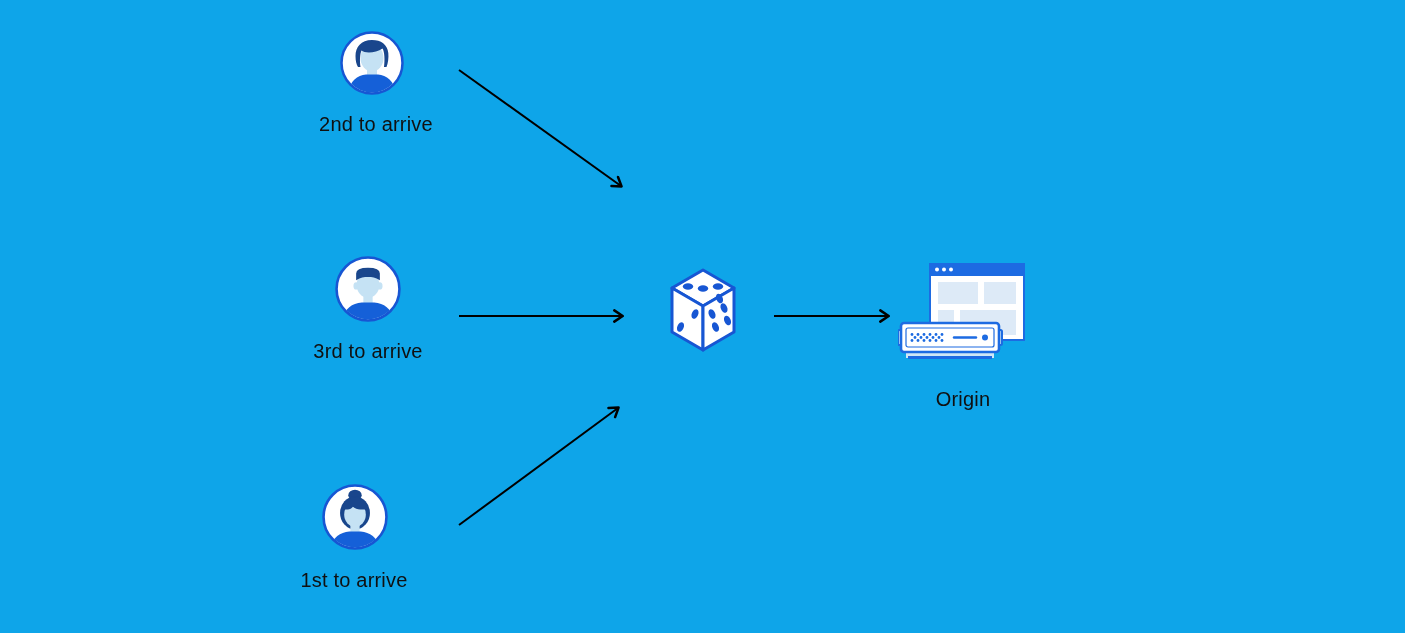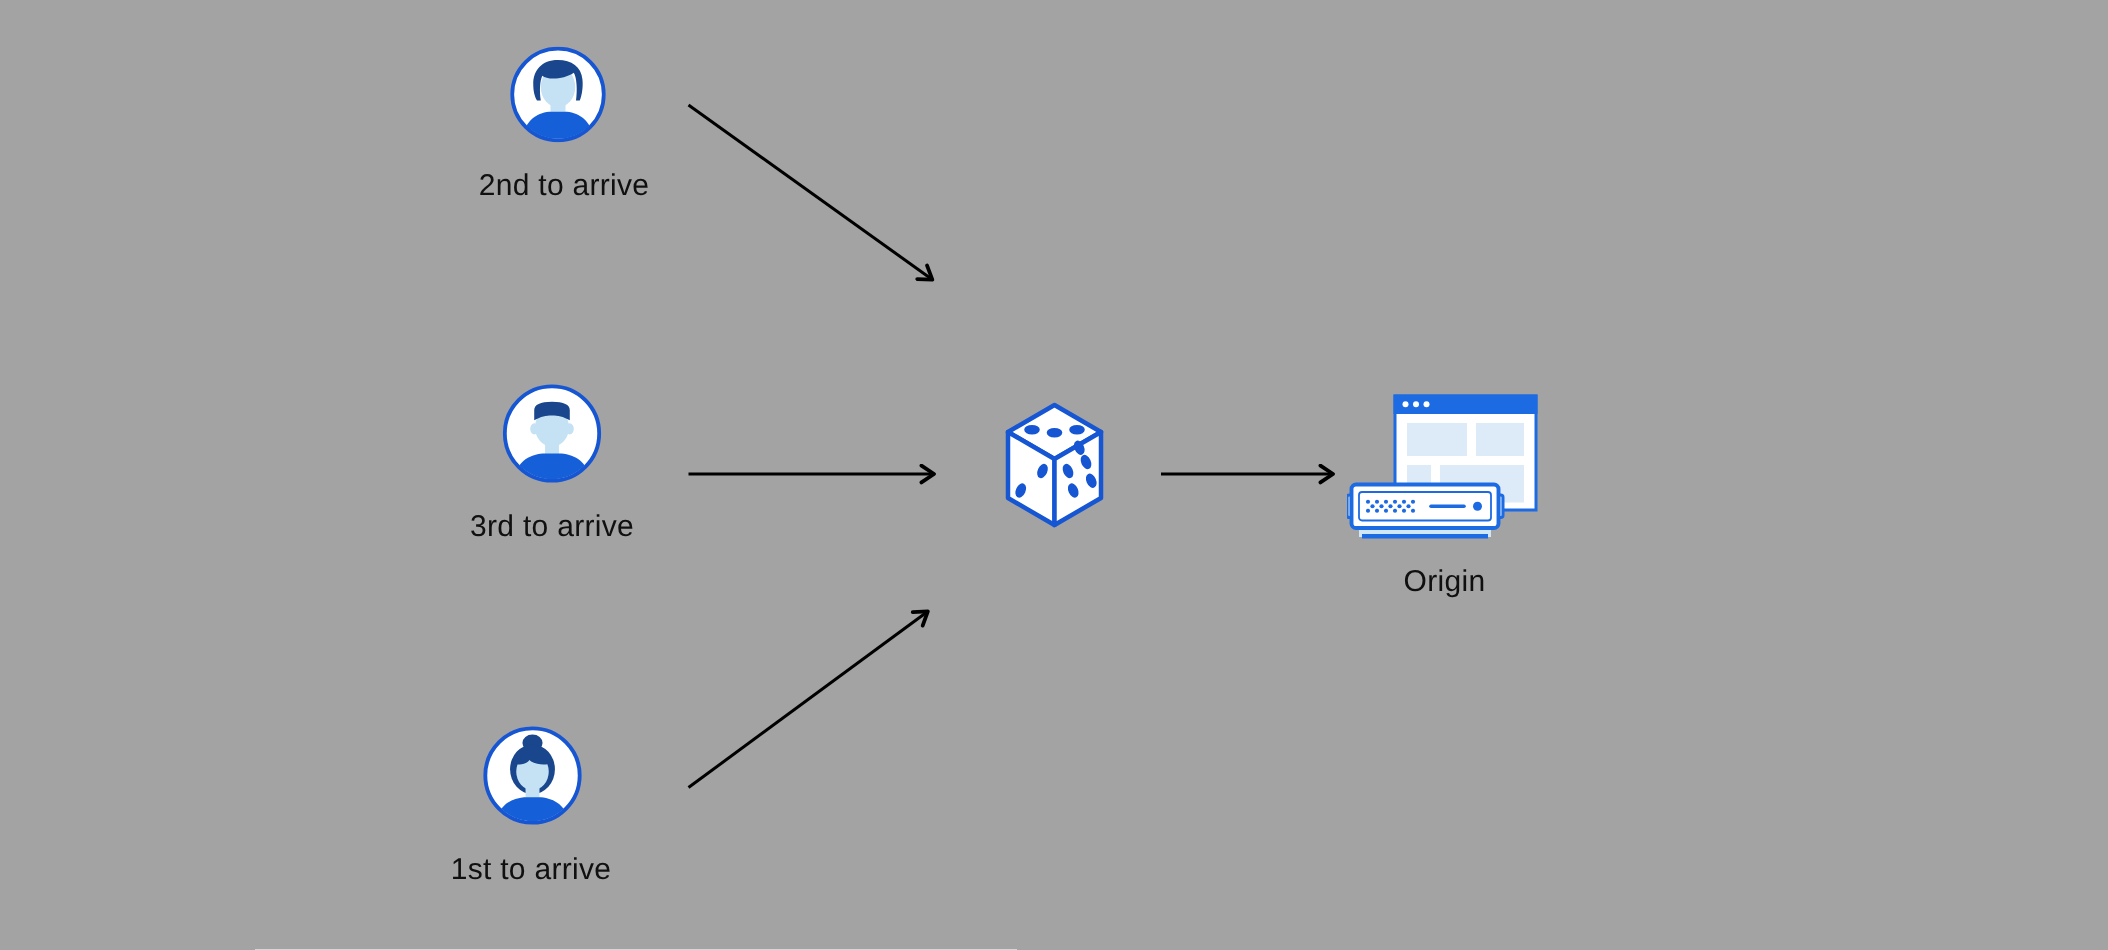--- a/index.html
+++ b/index.html
@@ -1,17 +1,17 @@
 <!DOCTYPE html>
 <html><head>
 <meta charset="utf-8">
 <style>
   html,body{margin:0;padding:0;background:#ffffff;}
   .canvas{
-    position:relative;width:1405px;height:633px;background:#a3a3a3;
+    position:relative;width:1405px;height:633px;background:#0ea5e9;
     font-family:"Liberation Sans", sans-serif;overflow:hidden;
   }
   .node{position:absolute;}
   .node-label{
     position:absolute;width:200px;text-align:center;
     font-size:20px;color:#101010;letter-spacing:0.2px;
   }
   .arrow-layer{position:absolute;left:0;top:0;width:1405px;height:633px;pointer-events:none;}
   svg{display:block;}
 </style>
@@ -148,16 +148,16 @@
           <circle cx="35" cy="75.5" r="1.4"></circle>
         <circle cx="38" cy="72.5" r="1.4"></circle>
           <circle cx="38" cy="78.5" r="1.4"></circle>
           <circle cx="41" cy="75.5" r="1.4"></circle>
         <circle cx="44" cy="72.5" r="1.4"></circle>
           <circle cx="44" cy="78.5" r="1.4"></circle>
       </g>
       <line x1="56" y1="75.5" x2="78" y2="75.5" stroke="#1d6be2" stroke-width="2.4" stroke-linecap="round"></line>
       <circle cx="87" cy="75.5" r="3" fill="#1d6be2"></circle>
     </svg>
-    <div class="node-label" style="left:-35px;top:115px;text-align:center;">Origin</div>
+    <div class="node-label" style="left:-35px;top:126px;text-align:center;">Origin</div>
   </div>
 
 </div>
 
 </body></html>

